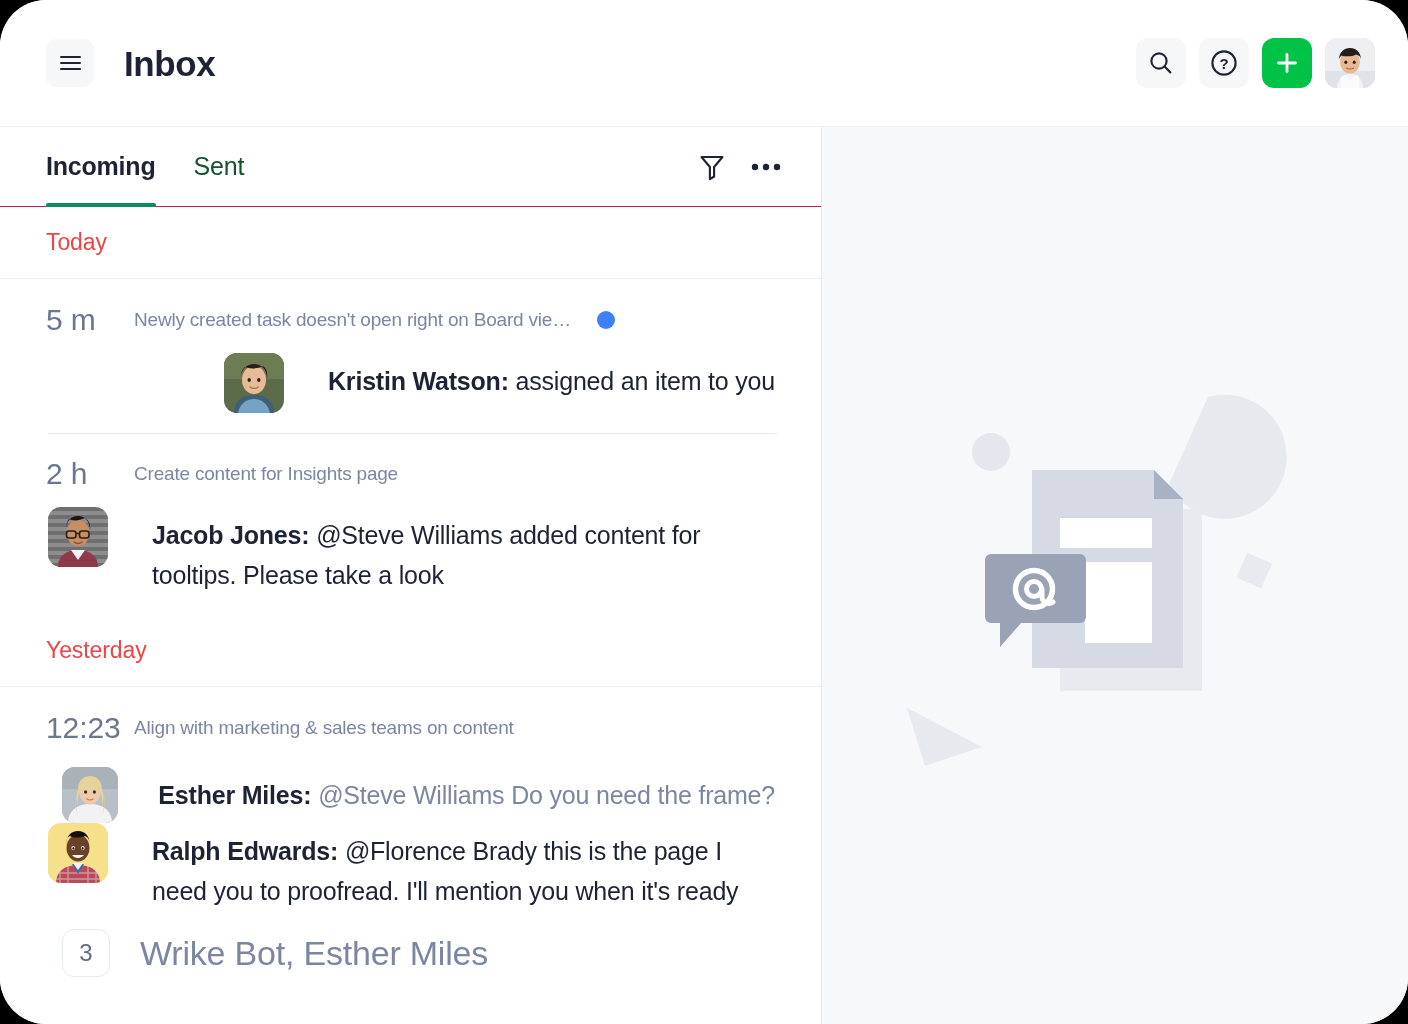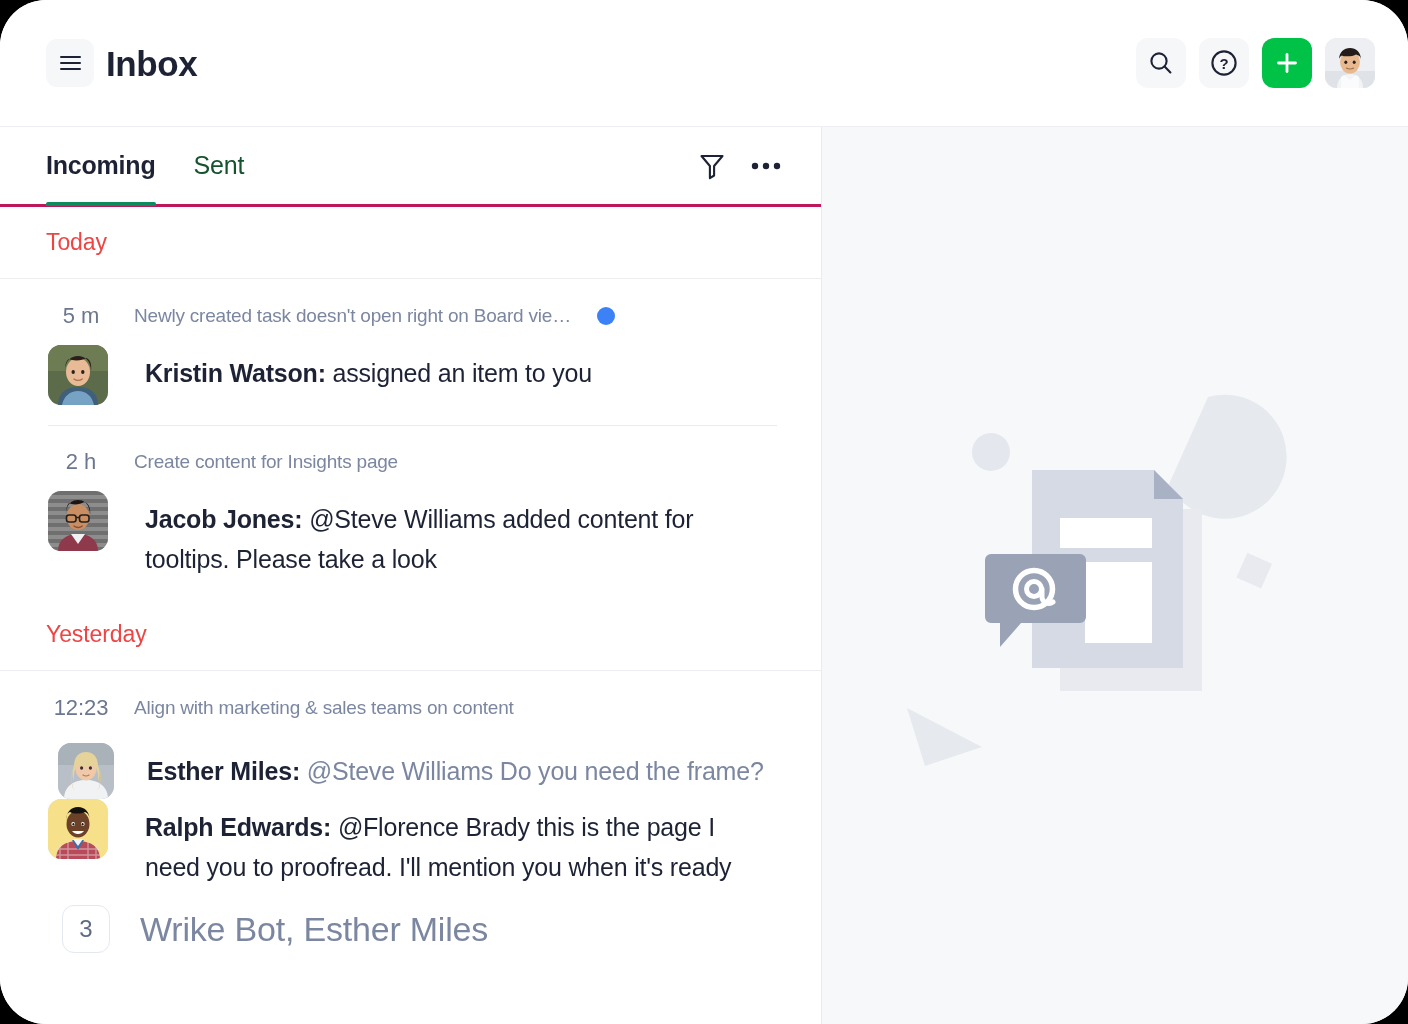--- a/index.html
+++ b/index.html
@@ -31,21 +31,21 @@
     background: #ffffff;
     border-bottom: 1px solid #eceef2;
     display: flex;
     align-items: center;
     padding: 0 33px 0 46px;
     box-sizing: border-box;
   }
   .topbar-left {
     display: flex;
     align-items: center;
-    gap: 12px;
+    gap: 30px;
   }
   .menu-btn {
     width: 48px;
     height: 48px;
     border-radius: 11px;
     background: #f6f7f9;
     display: flex;
     align-items: center;
     justify-content: center;
     cursor: pointer;
@@ -132,21 +132,21 @@
     overflow: hidden;
   }
 
   
   .tabs-row {
     height: 80px;
     flex: 0 0 80px;
     display: flex;
     align-items: center;
     padding: 0 40px 0 46px;
-    border-bottom: 3px solid #be185d;
+    border-bottom: 1px solid #be185d;
     box-sizing: border-box;
     position: relative;
   }
   .tab {
     font-size: 25px;
     color: #14532d;
     margin-right: 38px;
     cursor: pointer;
     position: relative;
     height: 80px;
@@ -213,23 +213,23 @@
   }
   .msg-head {
     display: flex;
     align-items: center;
     gap: 0;
     margin-bottom: 16px;
   }
   .msg-time {
     width: 88px;
     flex: 0 0 88px;
-    font-size: 22px;
+    font-size: 30px;
     color: #6b768f;
-    text-align: center;
+    text-align: left;
     padding-right: 18px;
     box-sizing: border-box;
     letter-spacing: -0.1px;
   }
   .msg-subject {
     font-size: 19px;
     color: #7b86a1;
     white-space: nowrap;
     overflow: hidden;
     text-overflow: ellipsis;
@@ -240,21 +240,22 @@
     width: 18px;
     height: 18px;
     border-radius: 50%;
     background: #3c81f6;
     margin-left: 26px;
     flex: 0 0 18px;
   }
   .msg-line {
     display: flex;
     align-items: flex-start;
-    gap: 9px;
+    gap: 16px;
+    justify-content: flex-end;
   }
   .msg-avatar {
     width: 60px;
     height: 60px;
     flex: 0 0 60px;
     border-radius: 13px;
     overflow: hidden;
     background: #dfe3ea;
     margin-left: 2px;
     margin-right: 28px;

